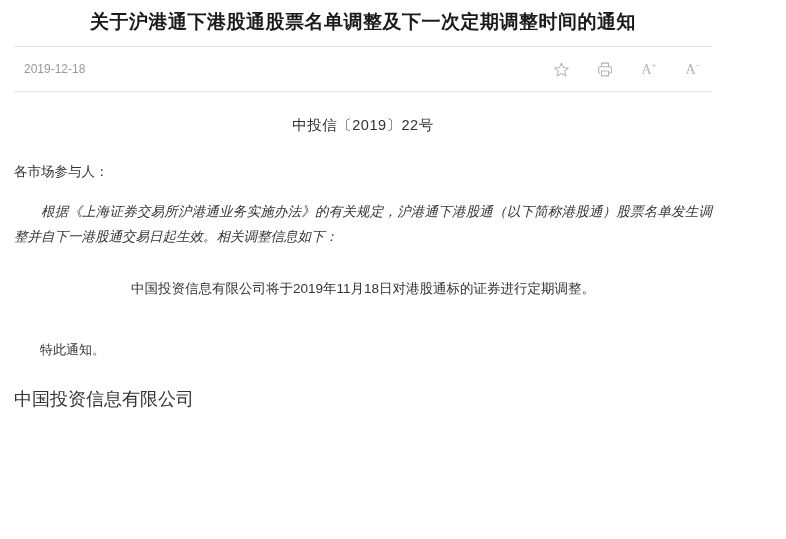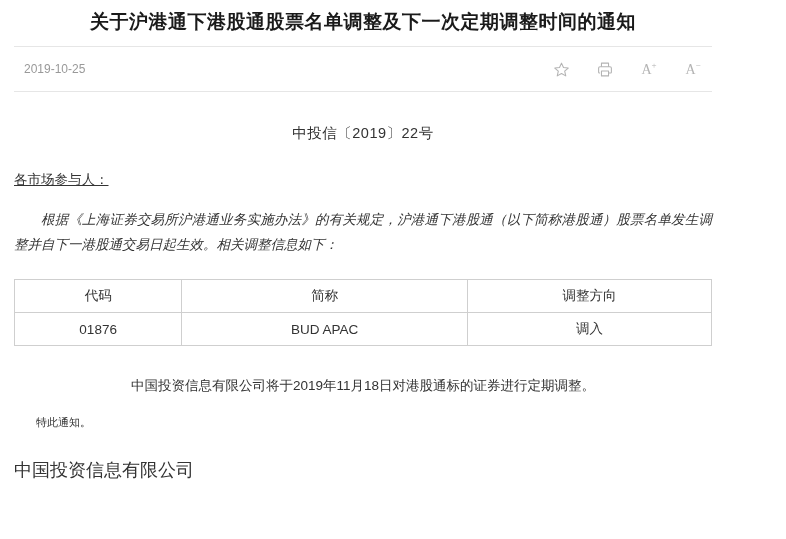--- a/index.html
+++ b/index.html
@@ -72,30 +72,29 @@
   .ic-text sup {
     font-size: 9px;
   }
   .body-wrap {
     padding: 0 14px;
     font-size: 13.5px;
     color: #333333;
   }
   .doc-no {
     text-align: center;
-    margin-top: 32px;
+    margin-top: 24px;
     font-size: 14.5px;
     color: #333333;
     letter-spacing: 0.5px;
   }
   .salutation {
     margin-top: 28px;
     font-size: 13.5px;
     color: #333333;
-    text-decoration: underline;
   }
   .para {
     margin-top: 18px;
     line-height: 25px;
     text-align: justify;
     font-size: 13.5px;
     color: #333333;
   }
   .indent {
     text-indent: 2em;
@@ -122,43 +121,43 @@
   table.adj-table col.c1 { width: 24%; }
   table.adj-table col.c2 { width: 41%; }
   table.adj-table col.c3 { width: 35%; }
   .after-table {
     margin-top: 28px;
     line-height: 24px;
     font-size: 13.5px;
     text-align: center;
   }
   .notice-line {
-    margin-top: 17px;
+    margin-top: 40px;
     text-indent: 2em;
-    font-size: 11px;
+    font-size: 13px;
   }
   .signer {
     margin-top: 28px;
     font-size: 18px;
   }
   .sign-date {
     margin-top: 26px;
     text-indent: 2em;
     font-size: 13.5px;
   }
 </style>
 </head>
 <body>
 
 <div class="page">
 
   <div class="doc-title">关于沪港通下港股通股票名单调整及下一次定期调整时间的通知</div>
 
   <div class="meta-bar">
-    <span class="pub-date">2019-10-25</span>
+    <span class="pub-date">2019-12-18</span>
     <div class="tool-icons">
       <span class="ic">
         <svg width="17" height="17" viewBox="0 0 24 24" fill="none" stroke="#b3b3b3" stroke-width="1.5" stroke-linejoin="round">
           <polygon points="12,3 14.8,9.3 21.5,10 16.5,14.4 18,21 12,17.6 6,21 7.5,14.4 2.5,10 9.2,9.3"></polygon>
         </svg>
       </span>
       <span class="ic">
         <svg width="18" height="17" viewBox="0 0 24 24" fill="none" stroke="#b3b3b3" stroke-width="1.5" stroke-linejoin="round">
           <polyline points="7,8 7,3 17,3 17,8"></polyline>
           <path d="M5,8 h14 a2,2 0 0 1 2,2 v6 a1,1 0 0 1 -1,1 h-3"></path>
@@ -176,41 +175,20 @@
   </div>
 
   <div class="body-wrap">
 
     <div class="doc-no">中投信〔2019〕22号</div>
 
     <div class="salutation">各市场参与人：</div>
 
     <div class="para indent">根据《上海证券交易所沪港通业务实施办法》的有关规定，沪港通下港股通（以下简称港股通）股票名单发生调整并自下一港股通交易日起生效。相关调整信息如下：</div>
 
-    <table class="adj-table">
-      <colgroup>
-          <col class="c1">
-          <col class="c2">
-          <col class="c3">
-        </colgroup>
-      <thead>
-        <tr>
-          <th>代码</th>
-          <th>简称</th>
-          <th>调整方向</th>
-        </tr>
-      </thead>
-      <tbody>
-        <tr>
-          <td>01876</td>
-          <td>BUD APAC</td>
-          <td>调入</td>
-        </tr>
-      </tbody>
-    </table>
 
     <div class="after-table">中国投资信息有限公司将于2019年11月18日对港股通标的证券进行定期调整。</div>
 
     <div class="notice-line">特此通知。</div>
 
     <div class="signer">中国投资信息有限公司</div>
 
 
   </div>
 </div>

